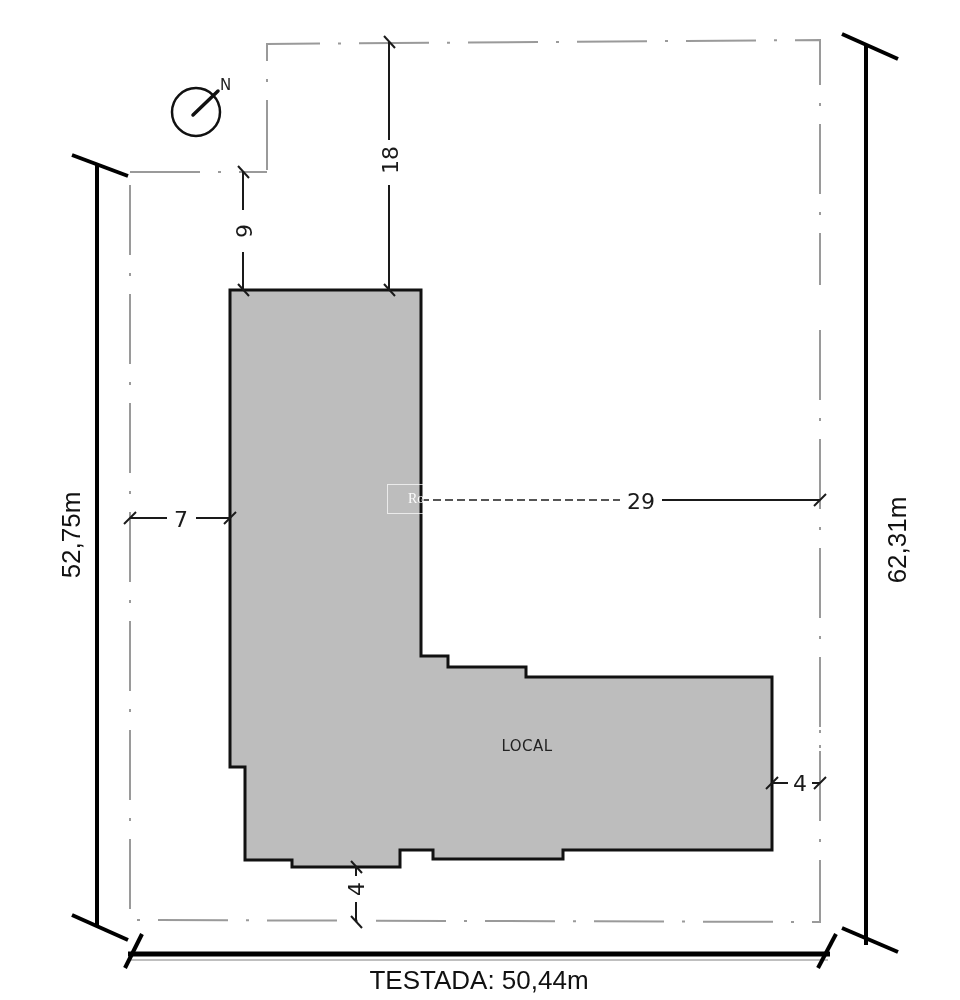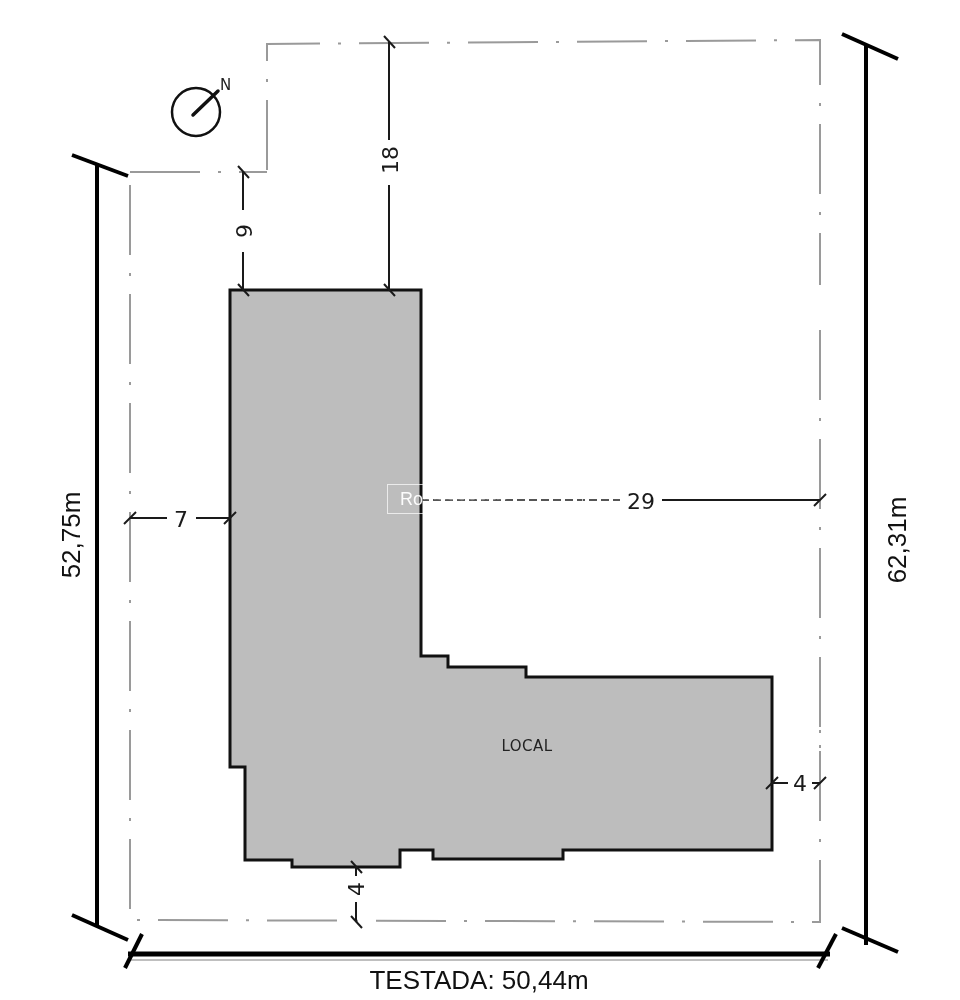--- a/index.html
+++ b/index.html
@@ -2,23 +2,23 @@
 <html><head>
   <meta charset="utf-8">
   <style>
     html, body { margin: 0; padding: 0; background: #ffffff; }
     body { width: 960px; height: 1000px; overflow: hidden; position: relative;
            font-family: "Liberation Sans", sans-serif; }
     #plan { position: absolute; left: 0; top: 0; width: 960px; height: 1000px; }
     .dim-text { font-family: "DejaVu Sans", sans-serif; font-size: 22px; fill: #1a1a1a; }
     .big-text { font-family: "Liberation Sans", sans-serif; font-size: 26px; fill: #111111; }
     .label-text { font-family: "DejaVu Sans", sans-serif; font-size: 15px; fill: #222222; letter-spacing: 0.5px; }
-    .watermark { position: absolute; left: 387px; top: 484px; height: 28px; padding: 0 12px;
+    .watermark { position: absolute; left: 387px; top: 484px; height: 28px; padding: 0 20px;
                  border: 1px solid rgba(255,255,255,0.7); color: rgba(255,255,255,0.95);
-                 font-family: Liberation Sans, sans-serif; font-size: 18px; line-height: 28px;
+                 font-family: Liberation Serif, serif; font-size: 14px; line-height: 28px;
                  white-space: nowrap; overflow: hidden; width: 170px; }
     .watermark span.fade { color: rgba(255,255,255,0.35); }
   </style>
 </head>
 <body>
 
 <svg id="plan" viewBox="0 0 960 1000" xmlns="http://www.w3.org/2000/svg">
 
   <g fill="none" stroke="#9a9a9a" stroke-width="2" stroke-dasharray="70 18 3 18">
     <polyline points="267,170 267,44 820,40 820,285"></polyline>

